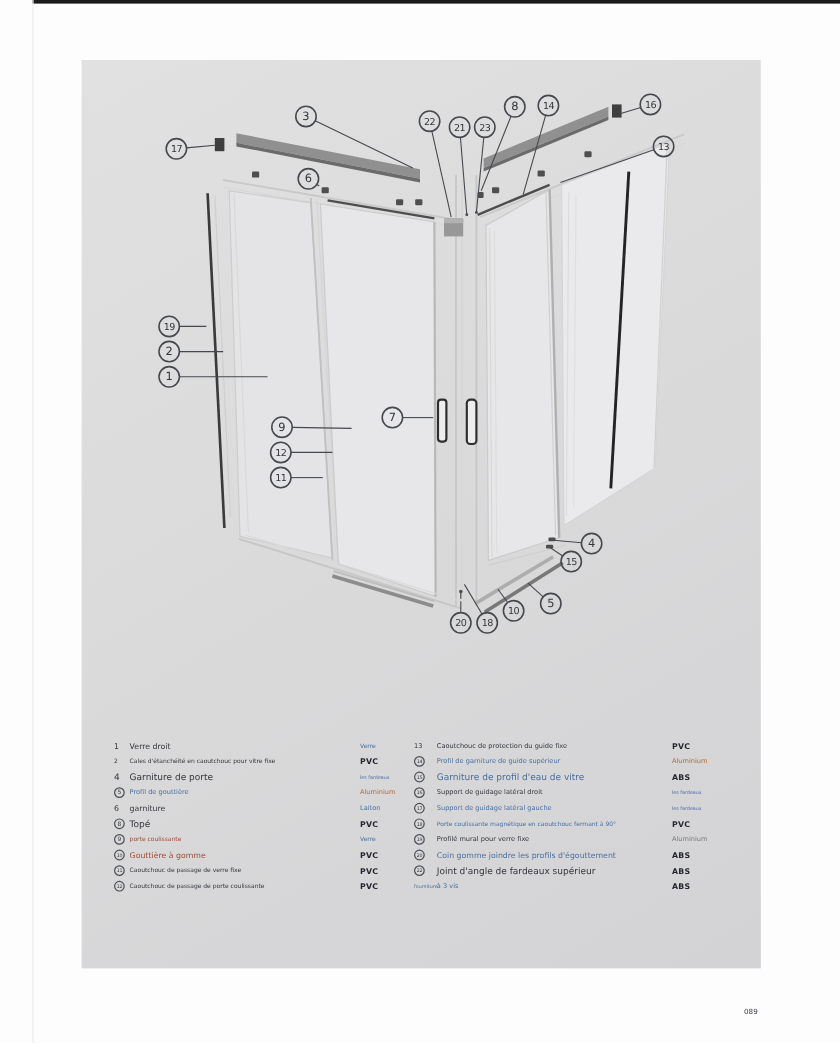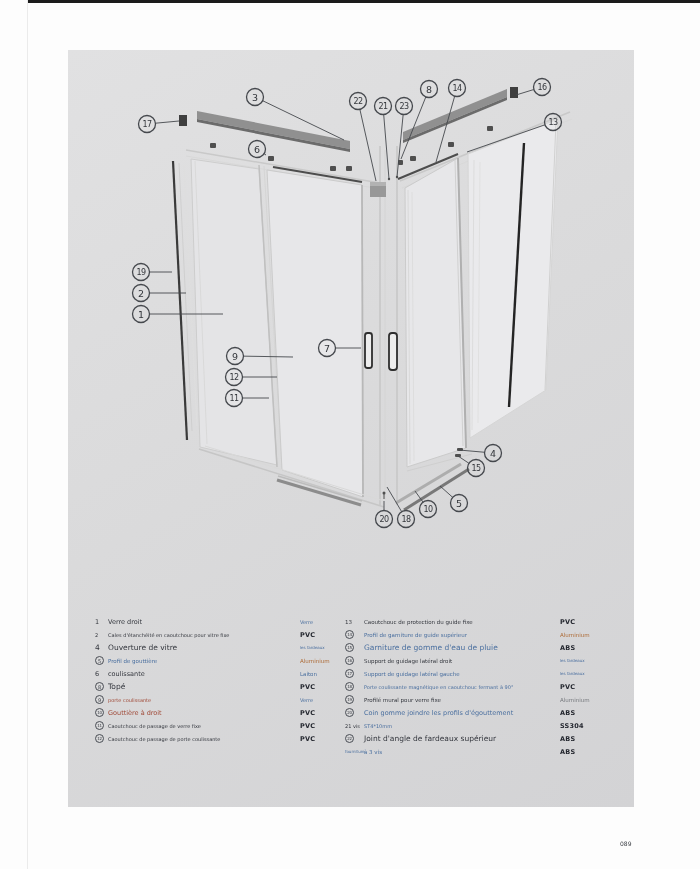--- a/index.html
+++ b/index.html
@@ -240,56 +240,56 @@
         <span class="numcell">
           <span class="pnum c-dark s-xs">2</span>
         </span>
         <span class="lbl c-dark s-xs">Cales d'étanchéité en caoutchouc pour vitre fixe</span>
         <span class="mat c-ink s-md">PVC</span>
       </div>
       <div class="prow">
         <span class="numcell">
           <span class="pnum c-dark s-lg">4</span>
         </span>
-        <span class="lbl c-dark s-lg">Ouverture de vitre</span>
+        <span class="lbl c-dark s-lg">Garniture de porte</span>
         <span class="mat c-blue s-xxs">les fardeaux</span>
       </div>
       <div class="prow">
         <span class="numcell">
           <span class="circ">5</span>
         </span>
         <span class="lbl c-blue s-sm">Profil de gouttière</span>
         <span class="mat c-brown s-sm">Aluminium</span>
       </div>
       <div class="prow">
         <span class="numcell">
           <span class="pnum c-dark s-md">6</span>
         </span>
-        <span class="lbl c-dark s-md">coulissante</span>
+        <span class="lbl c-dark s-md">garniture</span>
         <span class="mat c-blue s-sm">Laiton</span>
       </div>
       <div class="prow">
         <span class="numcell">
           <span class="circ">8</span>
         </span>
         <span class="lbl c-dark s-lg">Topé</span>
         <span class="mat c-ink s-md">PVC</span>
       </div>
       <div class="prow">
         <span class="numcell">
           <span class="circ">9</span>
         </span>
         <span class="lbl c-red s-xs">porte coulissante</span>
         <span class="mat c-blue s-xs">Verre</span>
       </div>
       <div class="prow">
         <span class="numcell">
           <span class="circ two">10</span>
         </span>
-        <span class="lbl c-red s-md">Gouttière à droit</span>
+        <span class="lbl c-red s-md">Gouttière à gomme</span>
         <span class="mat c-ink s-md">PVC</span>
       </div>
       <div class="prow">
         <span class="numcell">
           <span class="circ two">11</span>
         </span>
         <span class="lbl c-dark s-xs">Caoutchouc de passage de verre fixe</span>
         <span class="mat c-ink s-md">PVC</span>
       </div>
       <div class="prow">
@@ -312,21 +312,21 @@
         <span class="numcell">
           <span class="circ two">14</span>
         </span>
         <span class="lbl c-blue s-sm">Profil de garniture de guide supérieur</span>
         <span class="mat c-brown s-sm">Aluminium</span>
       </div>
       <div class="prow">
         <span class="numcell">
           <span class="circ two">15</span>
         </span>
-        <span class="lbl c-blue s-lg">Garniture de gomme d'eau de pluie</span>
+        <span class="lbl c-blue s-lg">Garniture de profil d'eau de vitre</span>
         <span class="mat c-ink s-md">ABS</span>
       </div>
       <div class="prow">
         <span class="numcell">
           <span class="circ two">16</span>
         </span>
         <span class="lbl c-dark s-sm">Support de guidage latéral droit</span>
         <span class="mat c-blue s-xxs">les fardeaux</span>
       </div>
       <div class="prow">
@@ -352,27 +352,20 @@
       </div>
       <div class="prow">
         <span class="numcell">
           <span class="circ two">20</span>
         </span>
         <span class="lbl c-blue s-md">Coin gomme joindre les profils d'égouttement</span>
         <span class="mat c-ink s-md">ABS</span>
       </div>
       <div class="prow">
         <span class="numcell">
-          <span class="pnum c-dark s-xs">21 vis</span>
-        </span>
-        <span class="lbl c-blue s-xs">ST4*10mm</span>
-        <span class="mat c-ink s-md">SS304</span>
-      </div>
-      <div class="prow">
-        <span class="numcell">
           <span class="circ two">22</span>
         </span>
         <span class="lbl c-dark s-lg">Joint d'angle de fardeaux supérieur</span>
         <span class="mat c-ink s-md">ABS</span>
       </div>
       <div class="prow">
         <span class="numcell">
           <span class="pnum c-blue s-xxs">fourniture</span>
         </span>
         <span class="lbl c-blue s-sm">à 3 vis</span>

